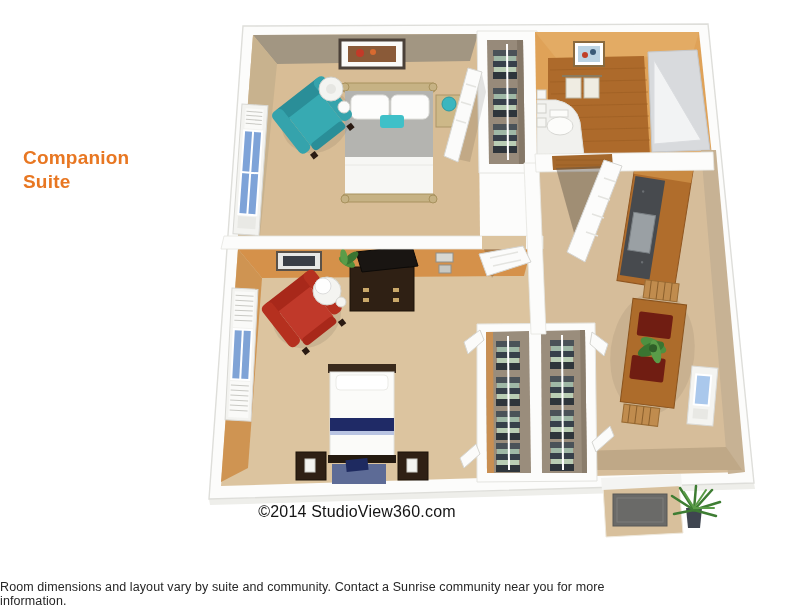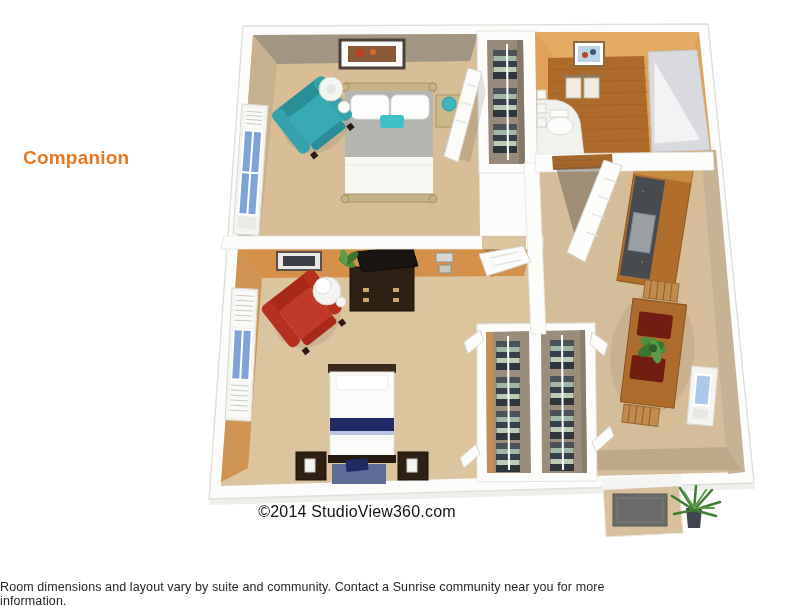--- a/index.html
+++ b/index.html
@@ -27,20 +27,21 @@
   }
   svg{position:absolute;left:0;top:0;}
 </style>
 </head>
 <body>
 
 <div class="page">
 
   <div class="title">
     <span>Companion</span>
+    <span>Suite</span>
   </div>
 
   <svg width="800" height="606" viewBox="0 0 800 606">
     <defs>
       <g id="stack">
         <rect x="0" y="0" width="24" height="6" fill="#4a5258"></rect>
         <rect x="1" y="6" width="22" height="5" fill="#9fb8a6"></rect>
         <rect x="0" y="11" width="24" height="6" fill="#37404a"></rect>
         <rect x="1" y="17" width="22" height="5" fill="#b9cdb4"></rect>
         <rect x="0" y="22" width="24" height="7" fill="#2e353b"></rect>

